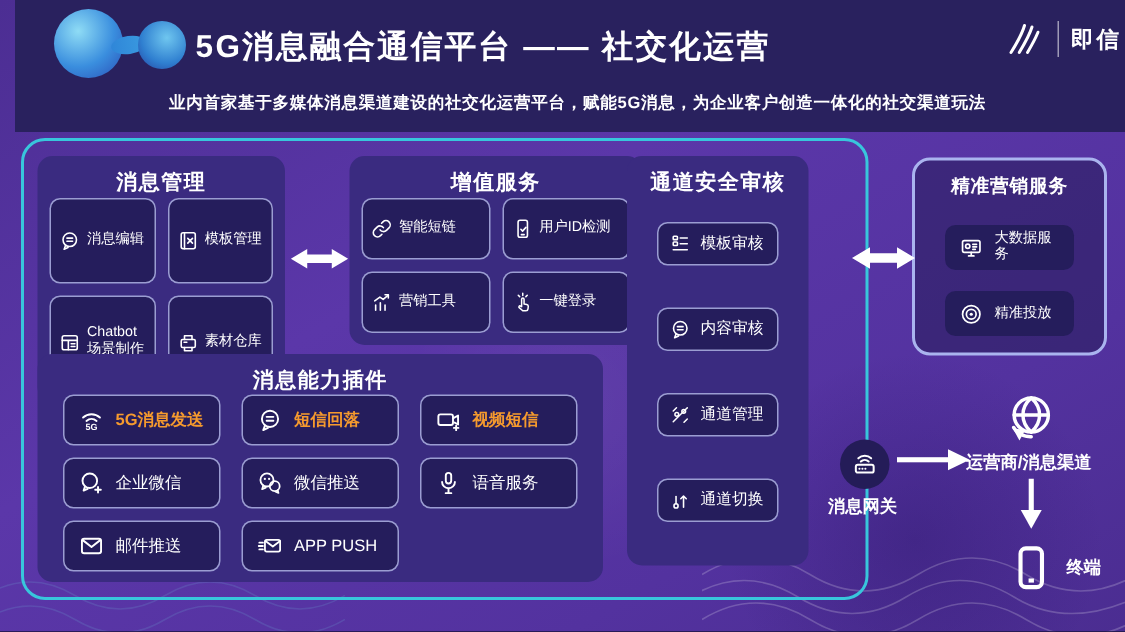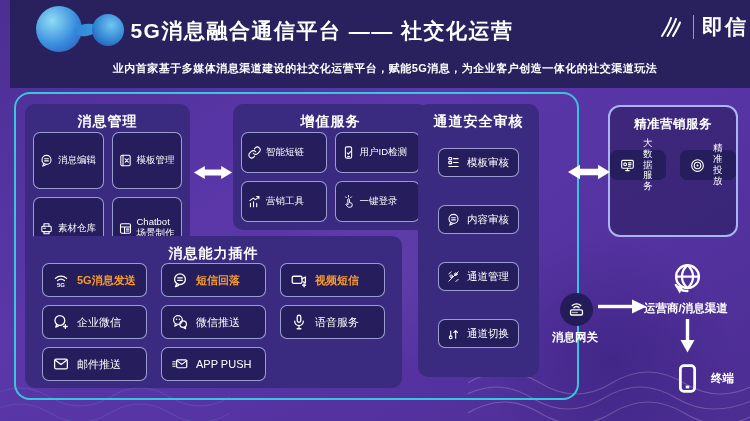--- a/index.html
+++ b/index.html
@@ -17,21 +17,21 @@
               background:radial-gradient(circle at 60% 35%,#6fc6ef,#2f7fd0 60%,#253f9e 100%); }
   .blob .c3 { left:38px; top:19px; width:24px; height:12px; border-radius:50%;
               background:linear-gradient(90deg,#2f86d8,#3a9be0); transform:rotate(-8deg); }
   .main-title { position:absolute; left:312px; top:17px; transform:translateX(-50%);
                 color:#fff; font-size:21px; font-weight:bold; letter-spacing:1.5px; white-space:nowrap; }
   .brand { position:absolute; right:12px; top:13px; display:flex; align-items:center; gap:8px; color:#fff; }
   .brand svg { width:26px; height:26px; }
   .brand-name { font-size:15px; font-weight:bold; letter-spacing:1px; line-height:1; }
   .brand-sub { font-size:5.5px; letter-spacing:.4px; color:#cfd0ee; margin-top:2px; }
   .brand-div { width:1px; height:24px; background:rgba(255,255,255,.55); }
-  .brand-prod { font-size:21px; font-weight:bold; letter-spacing:2px; }
+  .brand-prod { font-size:15px; font-weight:bold; letter-spacing:2px; }
   .subtitle { position:absolute; left:0; top:61px; width:750px; text-align:center;
               color:#fff; font-size:11px; font-weight:bold; letter-spacing:.5px; }
   
   .glow { position:absolute; border-radius:50%; pointer-events:none; z-index:0; }
   .g1 { left:260px; top:150px; width:240px; height:240px;
         background:radial-gradient(circle,rgba(255,255,255,.05),transparent 65%); }
   .g2 { left:480px; top:230px; width:260px; height:260px;
         background:radial-gradient(circle,rgba(40,20,100,.35),transparent 68%); }
   .waves { position:absolute; pointer-events:none; z-index:1; }
   
@@ -64,21 +64,21 @@
                display:grid; grid-template-columns:1fr 1fr 1fr; gap:8px 14px; }
   .grid-plug .item { padding:0 9px; gap:7px;align-items:center; }
   .grid-plug .item-icon { width:18px; height:18px; }
   .grid-plug .item-label { font-size:11px; }
   .col-audit { position:absolute; left:0; right:0; top:44px; display:flex;
                flex-direction:column; align-items:center; gap:28px; }
   .col-audit .item { width:81px; height:29px; padding:0 7px; gap:6px;text-align:right; }
   .col-audit .item-icon { width:15px; height:15px; }
   .col-audit .item-label { font-size:10.5px; }
   .col-mkt { position:absolute; left:0; right:0; top:43px; display:flex;
-             flex-direction:row; align-items:center; gap:14px; }
+             flex-direction:column; align-items:center; gap:14px; }
   .col-mkt .item { width:86px; height:30px; padding:0 9px; gap:7px; border:none; }
   .col-mkt .item-icon { width:17px; height:17px; }
   .col-mkt .item-label { font-size:9.5px; }
   
   .arrow { position:absolute; z-index:3; }
   .flow-node { position:absolute; z-index:3; color:#fff; }
   .gw-circle { left:560px; top:293px; width:33px; height:33px; border-radius:50%;
                background:#241c58; display:flex; align-items:center; justify-content:center; }
   .gw-circle svg { width:19px; height:19px; }
   .flow-label { position:absolute; z-index:3; color:#fff; font-size:11.5px;
@@ -322,33 +322,33 @@
           <span class="item-icon">
             <svg>
               <use href="#i-doc-tool"></use>
             </svg>
           </span>
           <span class="item-label">模板管理</span>
         </div>
         <div class="item">
           <span class="item-icon">
             <svg>
-              <use href="#i-printer"></use>
-            </svg>
-          </span>
-          <span class="item-label">素材仓库</span>
-        </div>
-        <div class="item">
-          <span class="item-icon">
-            <svg>
               <use href="#i-layout"></use>
             </svg>
           </span>
           <span class="item-label">Chatbot
 场景制作</span>
+        </div>
+        <div class="item">
+          <span class="item-icon">
+            <svg>
+              <use href="#i-printer"></use>
+            </svg>
+          </span>
+          <span class="item-label">素材仓库</span>
         </div>
       </div>
   </section>
 
   <section class="panel p-va">
     <h3>增值服务</h3>
     <div class="grid-sm">
 
     <div class="item">
           <span class="item-icon">

